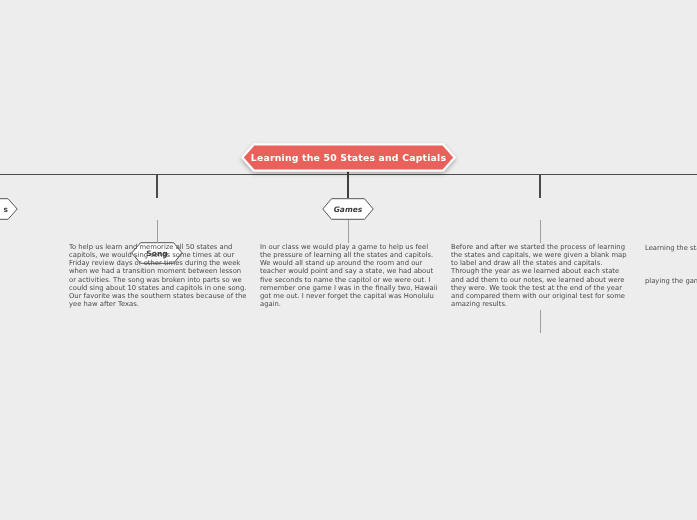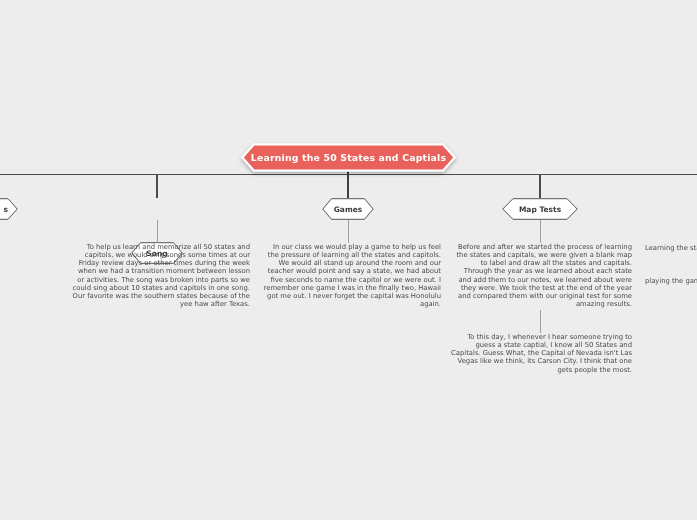--- a/index.html
+++ b/index.html
@@ -1,21 +1,20 @@
 <!DOCTYPE html>
 <html><head>
 <meta charset="utf-8">
 <style>
   html, body { margin: 0; padding: 0; }
   body { width: 697px; height: 520px; overflow: hidden; }
   .canvas {
     position: relative; width: 697px; height: 520px;
     background: #ededed; overflow: hidden;
     font-family: "DejaVu Sans", sans-serif;
-    text-align: right;
   }
   .hline { position: absolute; height: 1.4px; background: #4b4b4b; }
   .vline { position: absolute; width: 1.3px; background: #4b4b4b; }
   .vline.light { width: 1px; background: #9e9e9e; }
   .vline.trunk { width: 2px; background: #404040; }
 
   .rootnode { position: absolute; left: 241px; top: 143px; width: 215px; height: 29px;
     filter: drop-shadow(0 2px 2px rgba(0,0,0,0.28)); }
   .rootlabel { position: absolute; left: 0; top: 0; width: 215px; height: 29px;
     display: flex; align-items: center; justify-content: center;
@@ -58,46 +57,39 @@
     <div class="hexlabel rightalign">s</div>
   </div>
 
   <div class="hexnode" style="left:131px; top:198px; width:52px;margin-top:44px;">
     <svg width="52" height="22">
       <polygon points="0.8,11 9.5,0.7 42.5,0.7 51.2,11 42.5,21.3 9.5,21.3" stroke="#565656" stroke-width="1" stroke-linejoin="round" fill="#ffffff"></polygon>
     </svg>
     <div class="hexlabel">Song</div>
   </div>
 
-  <div class="hexnode" style="left:322px; top:198px; width:52px;">
+  <div class="hexnode" style="left:322px; top:198px; width:52px;font-style:italic;">
     <svg width="52" height="22">
       <polygon points="0.8,11 9.5,0.7 42.5,0.7 51.2,11 42.5,21.3 9.5,21.3" stroke="#565656" stroke-width="1" stroke-linejoin="round" fill="#ffffff"></polygon>
     </svg>
     <div class="hexlabel">Games</div>
   </div>
 
-  <div class="hexnode" style="left:502px; top:198px; width:76px;">
-    <svg width="76" height="22">
-      <polygon points="0.8,11 11,0.7 65,0.7 75.2,11 65,21.3 11,21.3" stroke="#565656" stroke-width="1" stroke-linejoin="round" fill="#ffffff"></polygon>
-    </svg>
-    <div class="hexlabel">Map Tests</div>
-  </div>
 
   <div class="vline light" style="left:156.6px; top:220px; height:23px;"></div>
   <div class="vline light" style="left:347.6px; top:220px; height:23px;"></div>
   <div class="vline light" style="left:539.6px; top:220px; height:23px;"></div>
   <div class="vline light" style="left:539.6px; top:310px; height:23px;"></div>
 
 
   <div class="note" style="left:69px; top:243px;">To help us learn and memorize all 50 states and capitols, we would sing songs some times at our Friday review days or other times during the week when we had a transition moment between lesson or activities. The song was broken into parts so we could sing about 10 states and capitols in one song. Our favorite was the southern states because of the yee haw after Texas.</div>
 
   <div class="note" style="left:260px; top:243px;">In our class we would play a game to help us feel the pressure of learning all the states and capitols. We would all stand up around the room and our teacher would point and say a state, we had about five seconds to name the capitol or we were out. I remember one game I was in the finally two, Hawaii got me out. I never forget the capital was Honolulu again.</div>
 
   <div class="note" style="left:451px; top:243px;">Before and after we started the process of learning the states and capitals, we were given a blank map to label and draw all the states and capitals. Through the year as we learned about each state and add them to our notes, we learned about were they were. We took the test at the end of the year and compared them with our original test for some amazing results.</div>
 
-  <div class="note" style="left:451px; top:333px;">To this day, I whenever I hear someone trying to guess a state captial, I know all 50 States and Capitals. Guess What, the Capital of Nevada isn't Las Vegas like we think, its Carson City. I think that one gets people the most.</div>
 
   <div class="note nowrap" style="left:645px; top:243.5px;">Learning the sta</div>
 
   <div class="note fragment nowrap" style="left:645px; top:276.5px;">playing the gam
 more perceptual</div>
 
 </div>
 
 </body></html>

